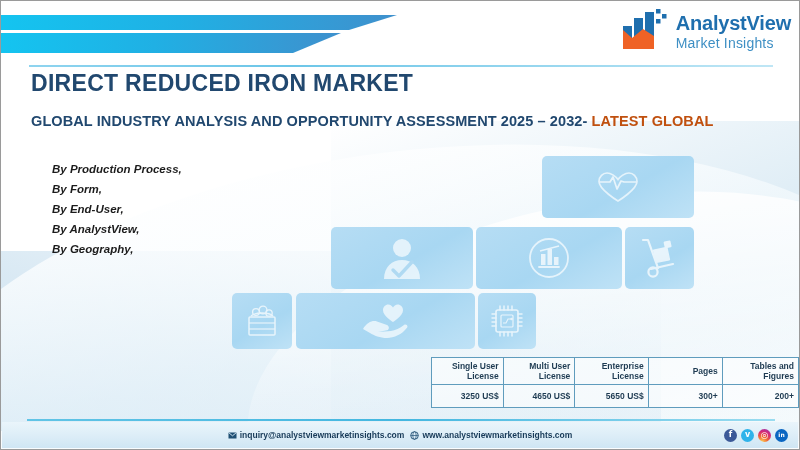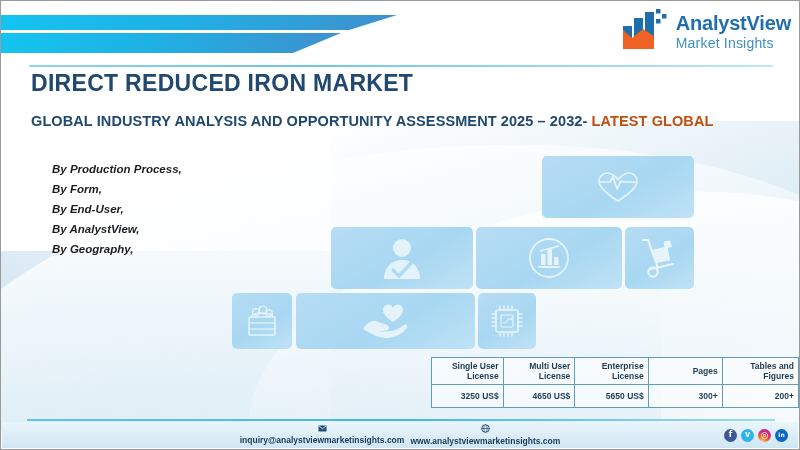--- a/index.html
+++ b/index.html
@@ -193,21 +193,21 @@
     position: absolute;
     left: 0; right: 0;
     display: flex;
     align-items: center;
     justify-content: center;
     gap: 6px;
     font-size: 8.5px;
     color: #173a58;
     font-weight: bold;
   }
-  .footer-center .seg { display: flex; align-items: center; gap: 3px; flex-direction: column; }
+  .footer-center .seg { display: flex; align-items: center; gap: 3px; }
   .socials {
     position: absolute;
     right: 10px;
     display: flex;
     align-items: center;
     gap: 4px;
   }
   .soc {
     width: 13px; height: 13px;
     border-radius: 50%;

